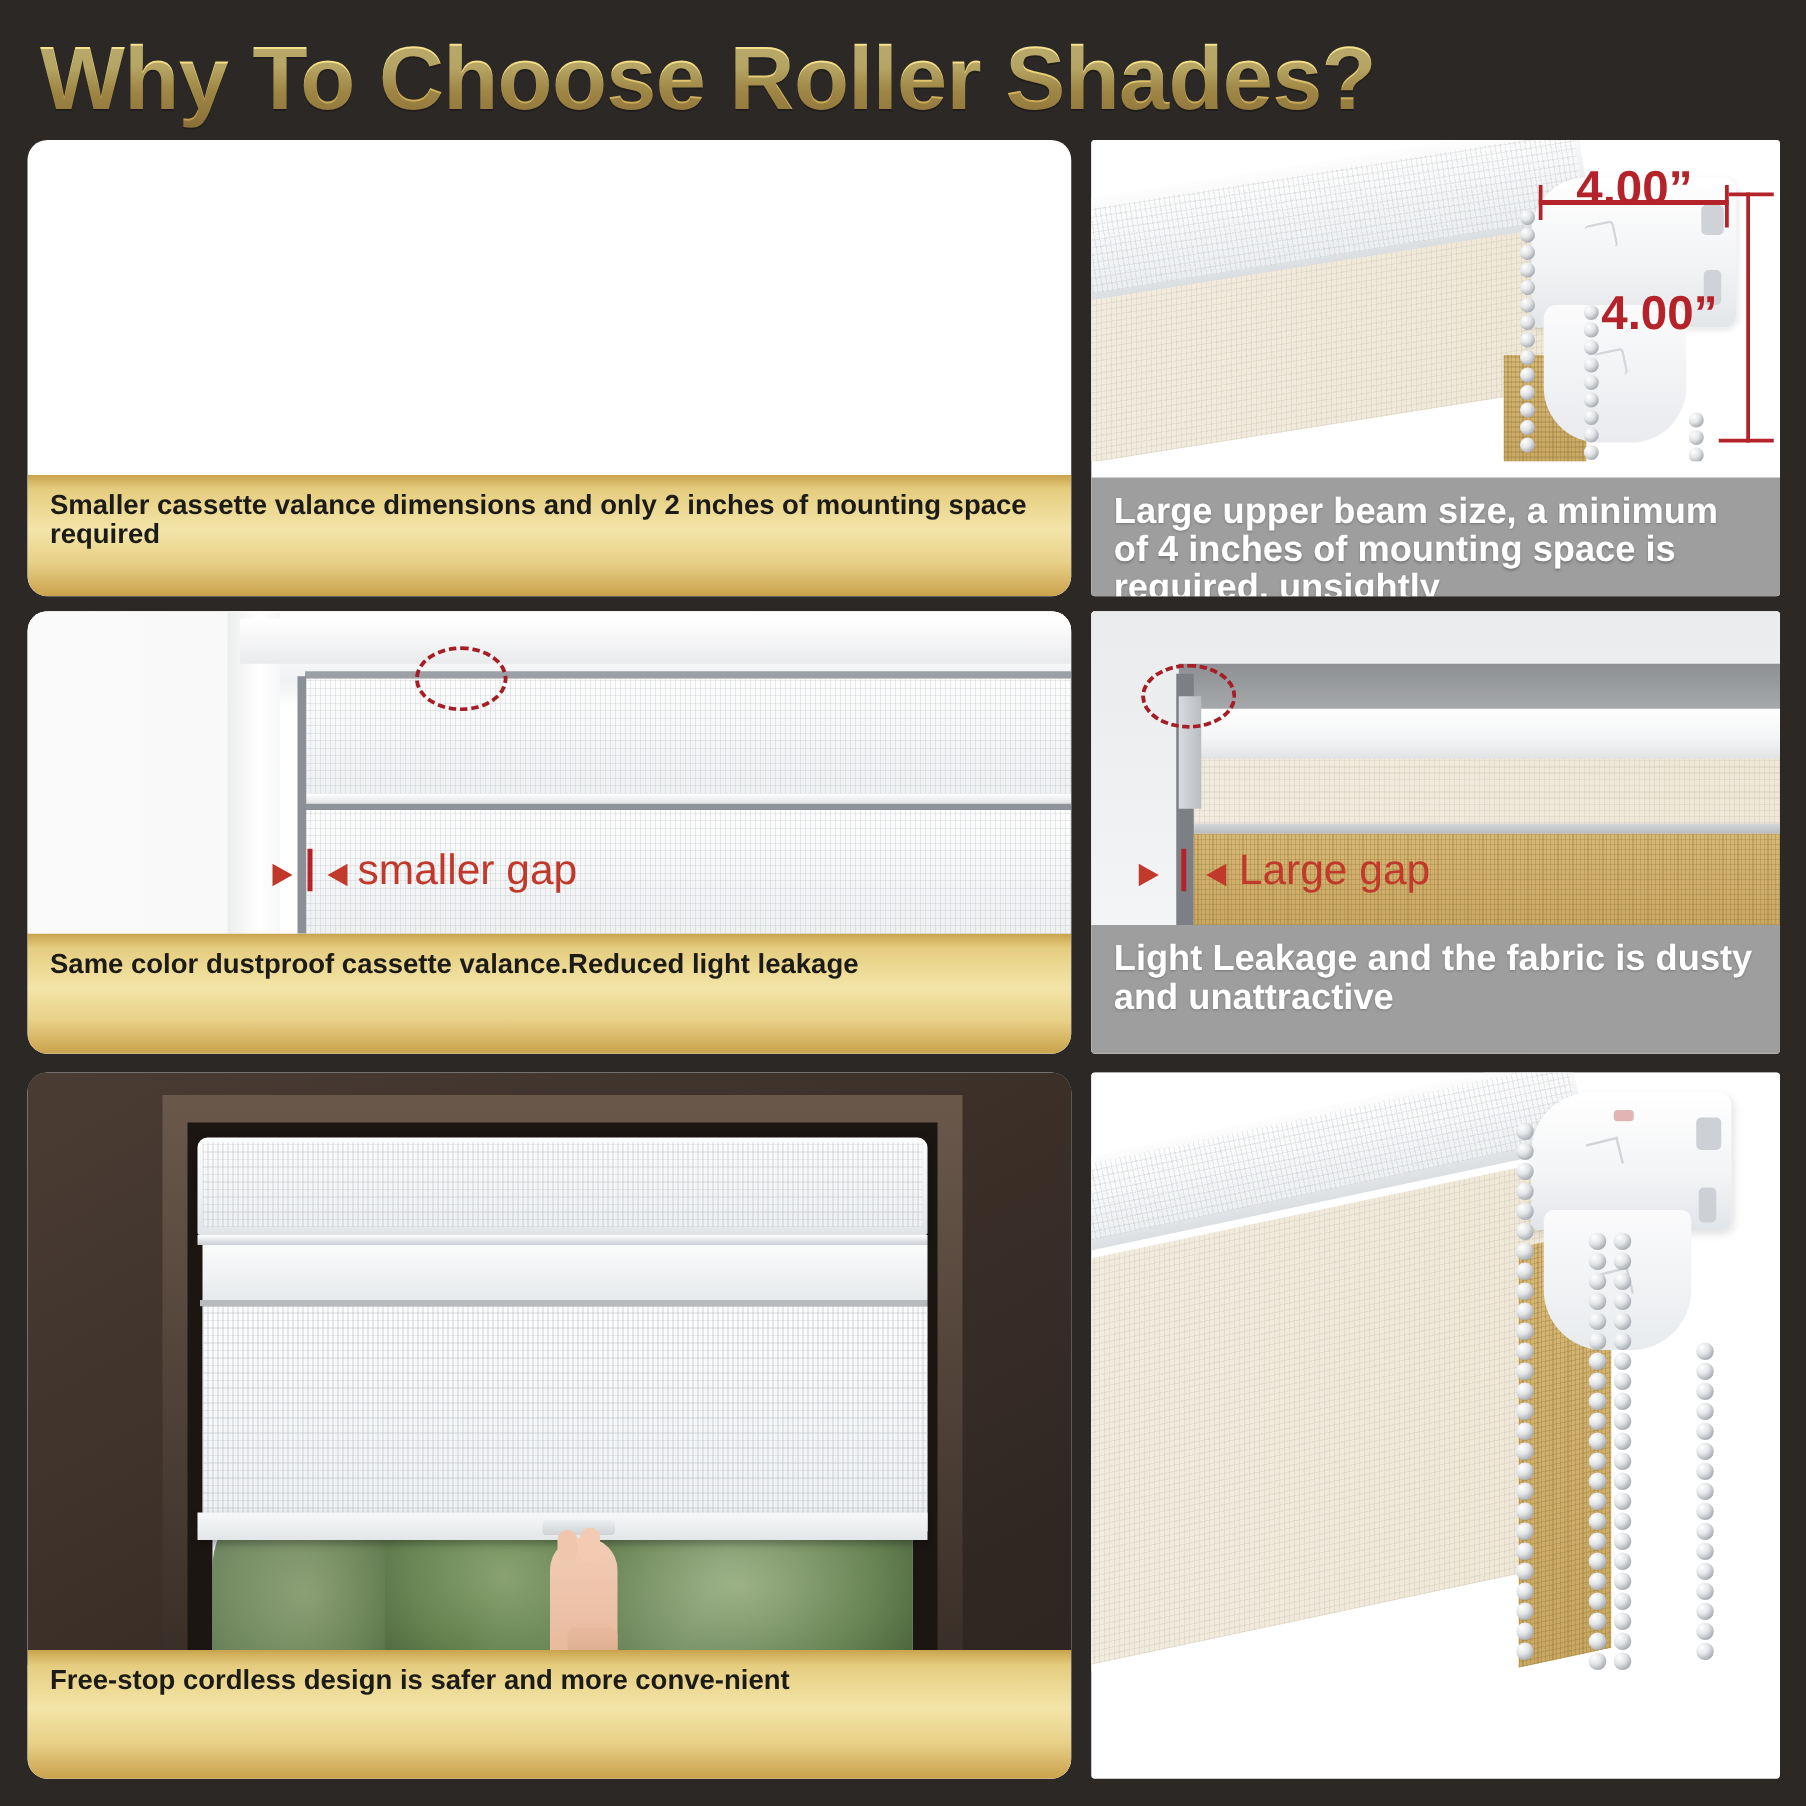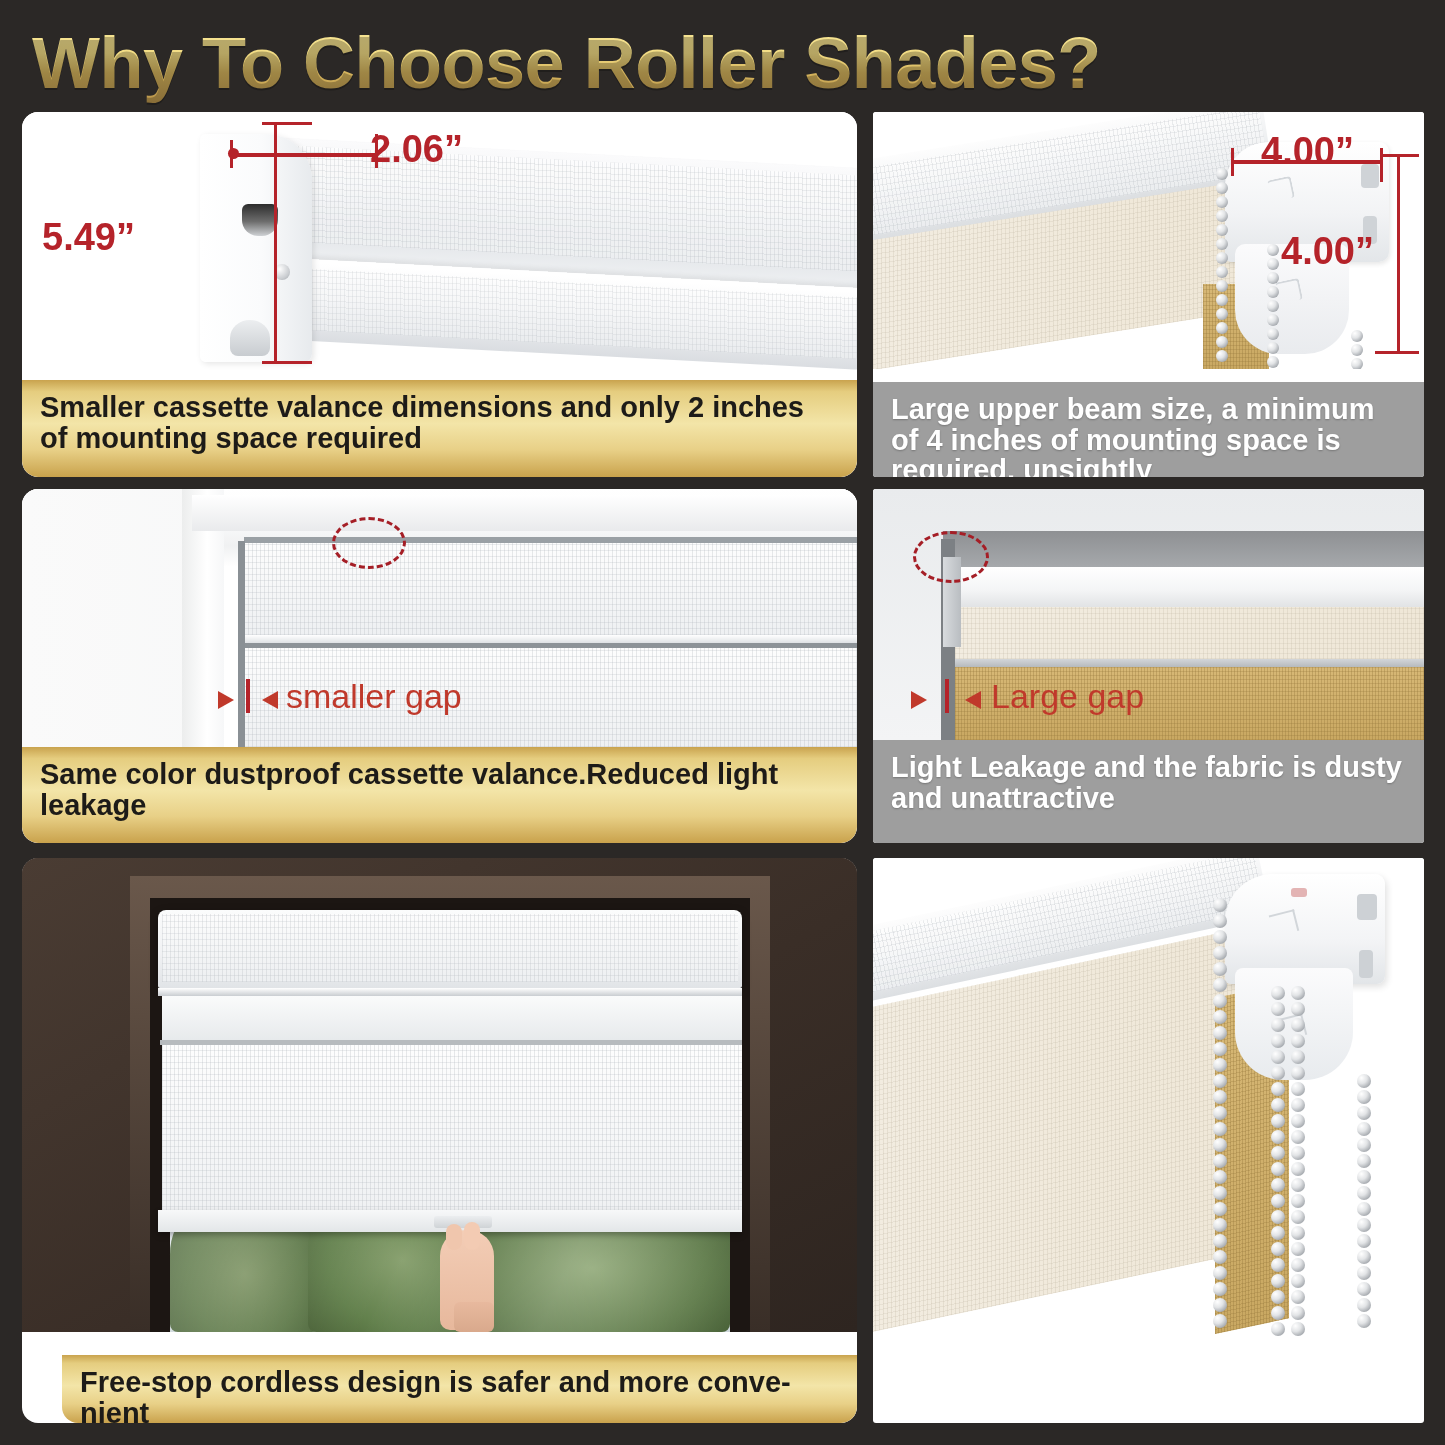--- a/index.html
+++ b/index.html
@@ -34,21 +34,21 @@
   .cap {
     position: absolute; left: 0; right: 0; bottom: 0;
     display: flex; align-items: flex-start;
     padding: 12px 18px 10px 18px;
     font-weight: bold; line-height: 1.06;
   }
   .cap.gold {
     background: linear-gradient(to bottom, #c9a34e 0%, #e5cd7f 12%, #f3e5a8 45%, #e8d087 72%, #c9a24c 100%);
     color: #1d1b18;
     border-bottom-left-radius: 16px; border-bottom-right-radius: 16px;
-    font-size: 29px;
+    font-size: 22px;
   }
   .cap.grey {
     background: #9e9e9e; color: #ffffff; font-size: 29px;
     text-shadow: 0 1px 2px rgba(0,0,0,0.25);
   }
   .fabricW {
     background:
       repeating-linear-gradient(90deg, rgba(180,185,190,.30) 0 1px, rgba(255,255,255,0) 1px 4px),
       repeating-linear-gradient(0deg, rgba(165,172,180,.22) 0 1px, rgba(255,255,255,0) 1px 6px),
       linear-gradient(to bottom,#fdfdfd,#eef0f2);
@@ -82,61 +82,20 @@
     background: radial-gradient(circle at 32% 28%, #ffffff 0%, #e2e4e6 40%, #a9adb2 75%, #7e8287 100%); }
 </style>
 </head>
 <body>
 
 <div class="page">
 
   <div class="title">Why To Choose Roller Shades?</div>
 
   <div class="panel good" style="left:22px; top:112px; width:835px; height:365px;">
-    <div class="photo" style="height:268px; background:#ffffff;">
-
-      <div style="position:absolute; left:230px; top:24px; width:640px; height:120px;
-           background:linear-gradient(to bottom,#fbfbfc 0%,#f1f2f4 35%,#dfe2e6 70%,#eef0f2 100%);
-           transform:skewY(3.0deg); transform-origin:left top;
-           box-shadow:inset 0 -3px 5px rgba(0,0,0,.07);"></div>
-      <div class="fabricW" style="position:absolute; left:236px; top:32px; width:630px; height:96px;
-           transform:skewY(3.0deg); transform-origin:left top; opacity:.85;"></div>
-
-      <div style="position:absolute; left:232px; top:148px; width:640px; height:78px;
-           background:linear-gradient(to bottom,#ffffff 0%,#f3f4f6 45%,#dadde1 100%);
-           border-radius:0 0 40px 0;
-           transform:skewY(3.0deg); transform-origin:left top;"></div>
-      <div class="fabricW" style="position:absolute; left:238px; top:154px; width:624px; height:62px;
-           transform:skewY(3.0deg); transform-origin:left top; opacity:.7; border-radius:0 0 36px 0;"></div>
-
-      <div style="position:absolute; left:178px; top:22px; width:112px; height:228px;
-           background:linear-gradient(to right,#ffffff 0%,#fafbfc 55%,#e7eaed 100%);
-           border-radius:6px 46px 8px 6px; box-shadow:2px 2px 6px rgba(0,0,0,.10);"></div>
-
-      <div style="position:absolute; left:220px; top:92px; width:36px; height:32px;
-           background:linear-gradient(to bottom,#2c2c2c,#6d6d6d 55%,#cfd2d5);
-           border-radius:6px 6px 16px 16px;"></div>
-
-      <div style="position:absolute; left:252px; top:152px; width:16px; height:16px; border-radius:50%;
-           background:radial-gradient(circle at 35% 32%,#fff,#c9ccd0 65%,#9aa0a5);"></div>
-      <div style="position:absolute; left:208px; top:208px; width:40px; height:36px; border-radius:50% 50% 8px 8px;
-           background:linear-gradient(to bottom,#eceef0,#c8ccd0);"></div>
-
-      <div style="position:absolute; left:206px; top:36px; width:11px; height:11px; border-radius:50%; background:#b5232a;"></div>
-
-      <div class="dimline" style="left:208px; top:41px; width:148px; height:4px;"></div>
-      <div class="dimline" style="left:208px; top:28px; width:3px; height:28px;"></div>
-      <div class="dimline" style="left:353px; top:22px; width:3px; height:34px;"></div>
-      <div class="dimtxt" style="left:348px; top:16px; font-size:38px;">2.06”</div>
-
-      <div class="dimline" style="left:252px; top:10px; width:3px; height:242px;"></div>
-      <div class="dimline" style="left:240px; top:10px; width:50px; height:3px;"></div>
-      <div class="dimline" style="left:240px; top:249px; width:50px; height:3px;"></div>
-      <div class="dimtxt" style="left:20px; top:104px; font-size:38px;">5.49”</div>
-    </div>
     <div class="cap gold" style="height:97px;">Smaller cassette valance dimensions and only 2 inches of mounting space required</div>
   </div>
 
   <div class="panel bad" style="left:873px; top:112px; width:551px; height:365px;">
     <div class="photo" style="height:257px; background:#ffffff;">
 
       <div style="position:absolute; left:-20px; top:50px; width:420px; height:86px;
            background:linear-gradient(to bottom,#fdfdfd,#eceef0 55%,#d9dcdf);
            transform:rotate(-9deg); transform-origin:left center;"></div>
       <div class="fabricW" style="position:absolute; left:-20px; top:58px; width:416px; height:68px;
@@ -313,21 +272,21 @@
       <div style="position:absolute; left:418px; top:372px; width:54px; height:100px;
            background:linear-gradient(to bottom,#f3cdb6,#e7b89c);
            border-radius:26px 26px 10px 10px;"></div>
       <div style="position:absolute; left:424px; top:366px; width:16px; height:26px;
            background:#f0c6ad; border-radius:8px;"></div>
       <div style="position:absolute; left:442px; top:364px; width:16px; height:28px;
            background:#f3cbb3; border-radius:8px;"></div>
       <div style="position:absolute; left:432px; top:444px; width:40px; height:30px;
            background:linear-gradient(to bottom,#e8b99e,#d9a98c); border-radius:6px;"></div>
     </div>
-    <div class="cap gold" style="height:68px;margin-left:40px;">Free-stop cordless design is safer and more conve-nient</div>
+    <div class="cap gold" style="height:103px;">Free-stop cordless design is safer and more conve-nient</div>
   </div>
 
   <div class="panel bad" style="left:873px; top:858px; width:551px; height:565px;">
     <div class="photo" style="height:479px; background:#ffffff;">
 
       <div style="position:absolute; left:-30px; top:74px; width:430px; height:74px;
            background:linear-gradient(to bottom,#fdfdfd,#f0f1f3 55%,#dcdfe2);
            transform:rotate(-12deg); transform-origin:left center;"></div>
       <div class="fabricW" style="position:absolute; left:-30px; top:80px; width:426px; height:60px;
            transform:rotate(-12deg); transform-origin:left center; opacity:.85;"></div>

